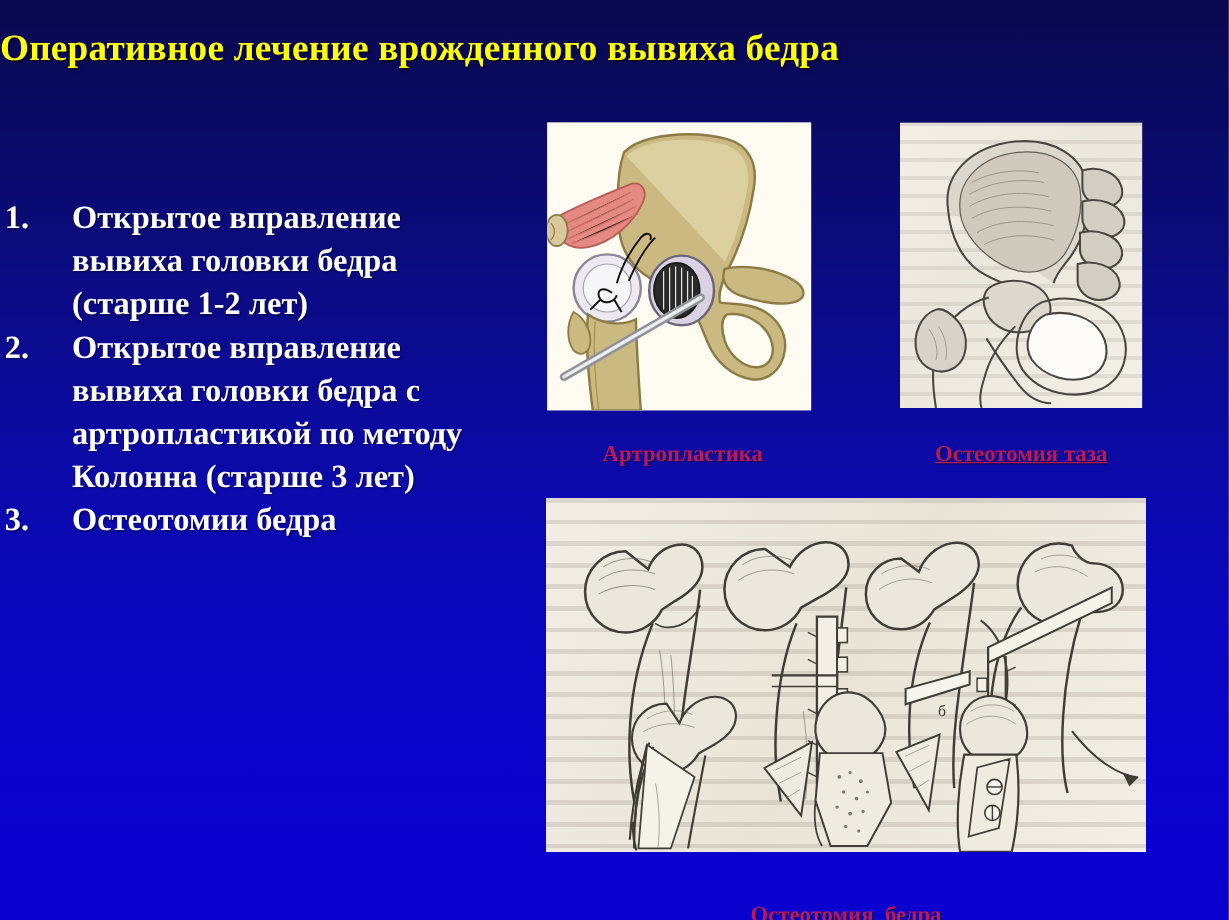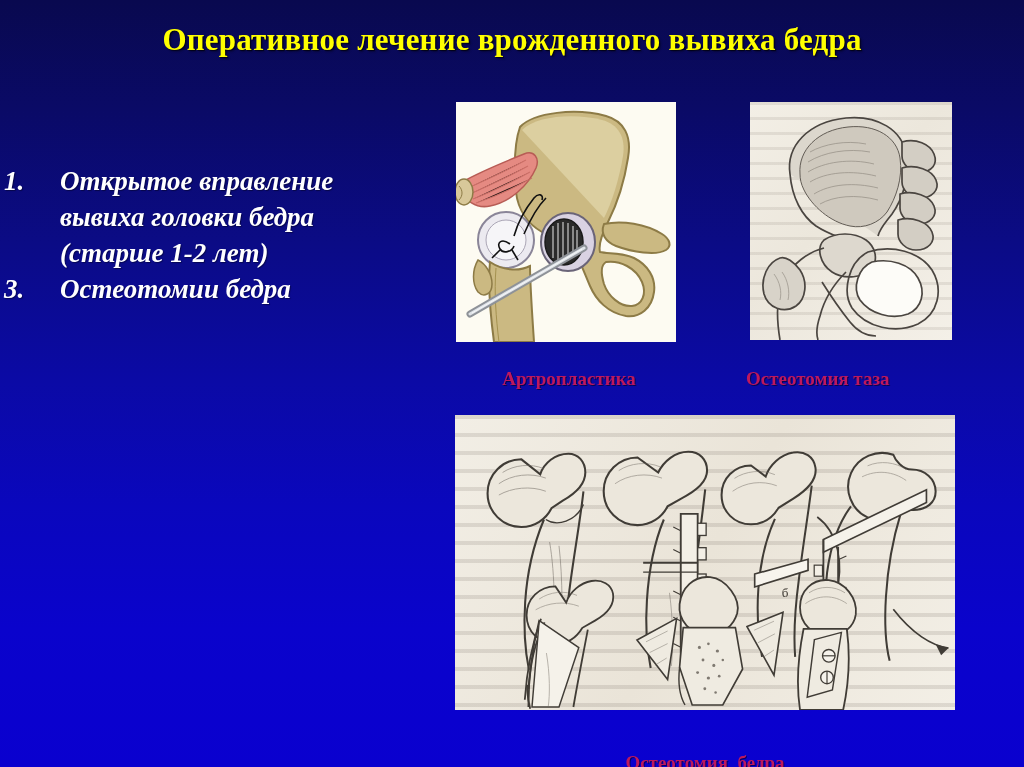--- a/index.html
+++ b/index.html
@@ -8,41 +8,40 @@
     font-family:"Liberation Serif", serif;
     background:linear-gradient(to bottom,
       #09094f 0%, #0a0a66 14%, #0b0b86 32%, #0b0aa6 50%,
       #0a07bd 66%, #0a03cc 82%, #0a00cf 100%);
     position:relative;
   }
 
   
   #slide-title {
     position:absolute; top:22px; left:0; width:1024px;
-    text-align:center;
+    text-align:left;
     font-size:31px; font-weight:bold;
     color:#ffff00;
     letter-spacing:0.2px;
     text-shadow:1px 1px 0 rgba(0,0,0,0.55), 2px 2px 2px rgba(0,0,0,0.35);
     white-space:nowrap;
   }
 
   
   #treatment-list {
     position:absolute; left:4px; top:163px; width:420px;
     color:#ffffff;
     font-size:27px; font-weight:bold; line-height:36px;
   }
   .list-item {
     display:block;
     text-indent:0;
     padding-left:56px;
     margin-bottom:0px;
     text-shadow:1px 1px 1px rgba(0,0,0,0.4);
-    font-style:italic;
   }
   .list-item > .num {
     display:inline-block;
     width:56px; margin-left:-56px;
   }
   .list-item .body { }
 
   
   .figure { position:absolute; overflow:hidden; }
   .fig-caption {
@@ -80,20 +79,23 @@
 <body>
 
 <div id="slide-title">Оперативное лечение врожденного вывиха бедра</div>
 
 <div id="treatment-list">
 
   <div class="list-item">
     <span class="num">1.</span><span class="body">Открытое вправление вывиха головки бедра (старше 1-2 лет)</span>
   </div>
 
+  <div class="list-item">
+    <span class="num">2. </span><span class="body">Открытое вправление вывиха головки бедра с артропластикой по методу Колонна (старше 3 лет)</span>
+  </div>
 
   <div class="list-item">
     <span class="num">3. </span><span class="body">Остеотомии бедра</span>
   </div>
 
 
 
 </div>
 
 <div class="figure" id="fig-arthroplasty">
@@ -211,21 +213,21 @@
       <path d="M58 70 C74 60 100 56 124 62" fill="none"></path>
       <path d="M60 80 C76 70 102 68 126 74" fill="none"></path>
       <path d="M64 92 C80 82 104 80 128 86" fill="none"></path>
       <path d="M70 102 C84 94 106 92 128 98" fill="none"></path>
       <path d="M24 172 C30 180 32 190 30 198" fill="none"></path>
       <path d="M32 170 C38 178 40 190 38 198" fill="none"></path>
     </g>
   </svg>
 </div>
 
-<div class="fig-caption" style="left:746px; top:368px; width:210px; ">Остеотомия таза</div>
+<div class="fig-caption" style="left:746px; top:368px; width:210px; text-align:center;text-decoration:underline;">Остеотомия таза</div>
 
 <div class="figure" id="fig-femoral-osteotomy">
   <div class="paper dense"></div>
   <svg width="500" height="295" viewBox="0 0 500 295" style="position:absolute;inset:0;">
     <defs>
       <g id="femur-plain">
         <path d="M46 30 C28 30 14 44 14 62 C14 80 28 94 46 94
                  C58 94 68 88 74 78 L86 70 C96 64 104 58 106 48
                  C108 36 104 26 96 22 C86 18 74 22 68 32 Z" fill="#e6e1d6" stroke="#44403a" stroke-width="2"></path>
         <path d="M64 84 C58 104 52 130 50 156 C48 182 50 204 54 222" fill="none" stroke="#44403a" stroke-width="2"></path>

